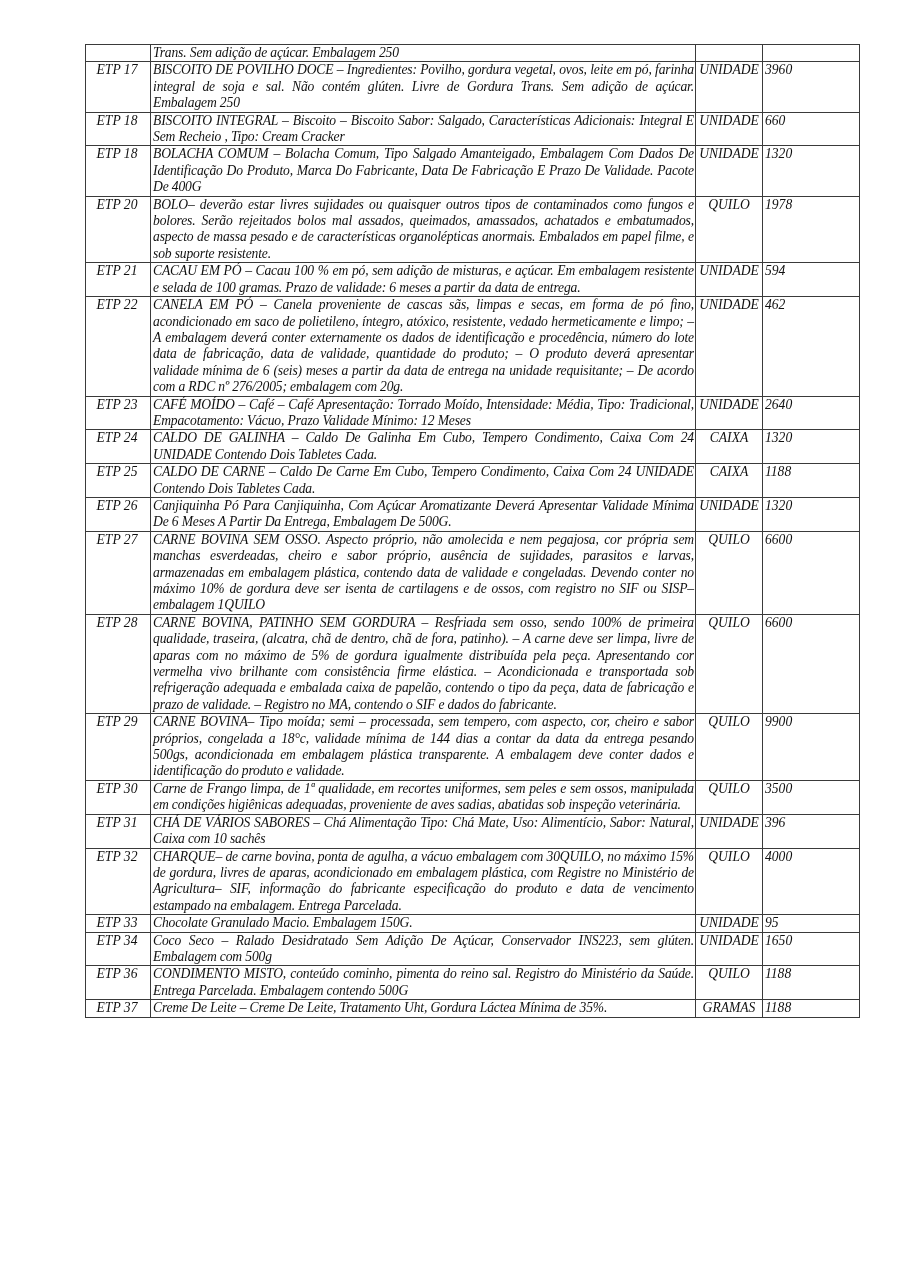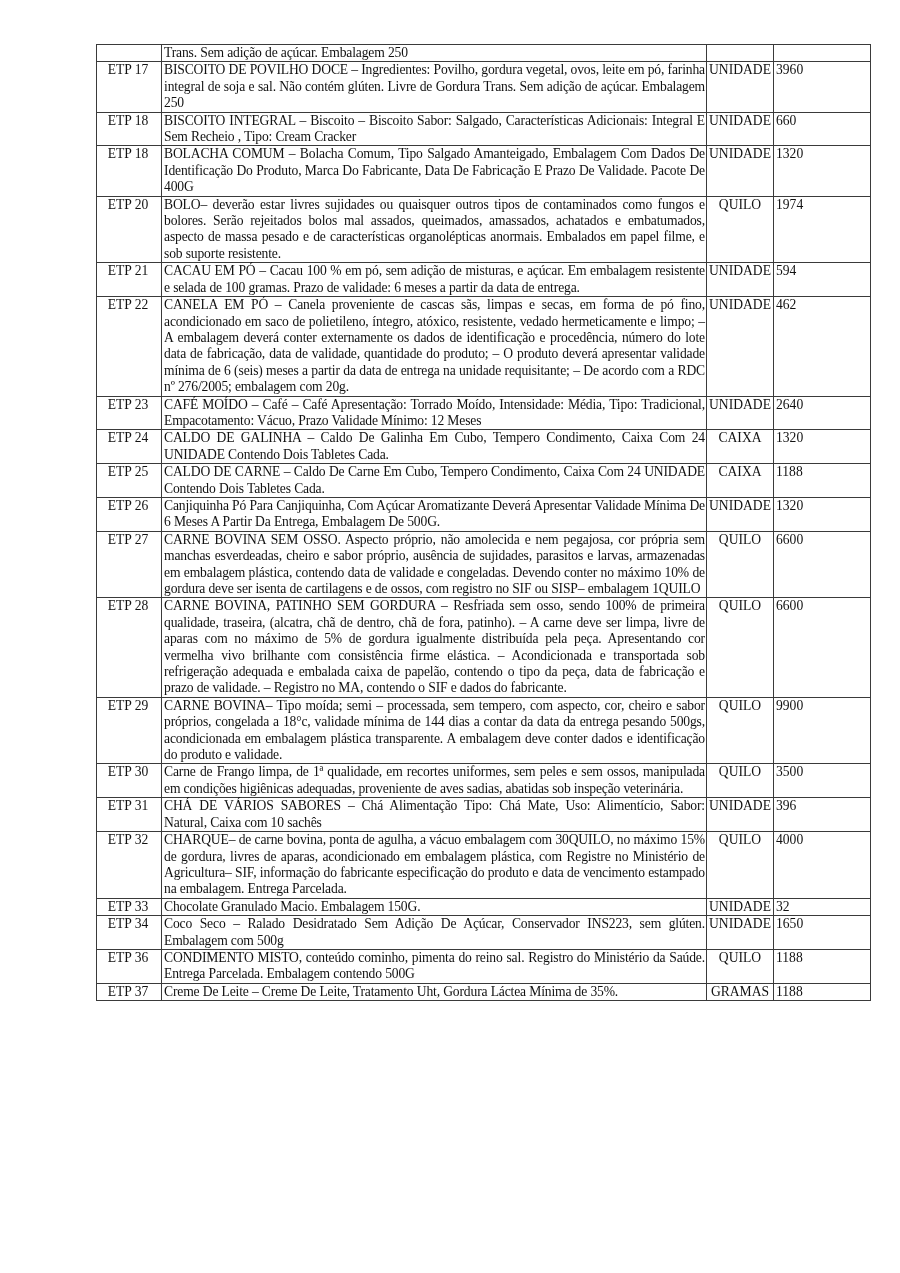--- a/index.html
+++ b/index.html
@@ -10,23 +10,24 @@
     body {
       width: 900px;
       height: 1273px;
       position: relative;
       overflow: hidden;
       font-family: "Liberation Serif", "DejaVu Serif", serif;
       color: #111111;
     }
     .page {
       position: absolute;
-      left: 96px;
+      left: 85px;
       top: 44px;
       width: 774px;
+      font-style: italic;
     }
     table.spec {
       border-collapse: collapse;
       width: 774px;
       table-layout: fixed;
       font-size: 13.6px;
       line-height: 16.4px;
     }
     table.spec td {
       border: 1px solid #3a3a3a;
@@ -90,21 +91,21 @@
         <tr>
           <td class="code">ETP 18</td>
           <td class="desc">BOLACHA COMUM – Bolacha Comum, Tipo Salgado Amanteigado, Embalagem Com Dados De Identificação Do Produto, Marca Do Fabricante, Data De Fabricação E Prazo De Validade. Pacote De 400G</td>
           <td class="unit">UNIDADE</td>
           <td class="qty">1320</td>
         </tr>
         <tr>
           <td class="code">ETP 20</td>
           <td class="desc">BOLO– deverão estar livres sujidades ou quaisquer outros tipos de contaminados como fungos e bolores. Serão rejeitados bolos mal assados, queimados, amassados, achatados e embatumados, aspecto de massa pesado e de características organolépticas anormais. Embalados em papel filme, e sob suporte resistente.</td>
           <td class="unit">QUILO</td>
-          <td class="qty">1974</td>
+          <td class="qty">1978</td>
         </tr>
         <tr>
           <td class="code">ETP 21</td>
           <td class="desc">CACAU EM PÓ – Cacau 100 % em pó, sem adição de misturas, e açúcar. Em embalagem resistente e selada de 100 gramas. Prazo de validade: 6 meses a partir da data de entrega.</td>
           <td class="unit">UNIDADE</td>
           <td class="qty">594</td>
         </tr>
         <tr>
           <td class="code">ETP 22</td>
           <td class="desc">CANELA EM PÓ – Canela proveniente de cascas sãs, limpas e secas, em forma de pó fino, acondicionado em saco de polietileno, íntegro, atóxico, resistente, vedado hermeticamente e limpo; – A embalagem deverá conter externamente os dados de identificação e procedência, número do lote data de fabricação, data de validade, quantidade do produto; – O produto deverá apresentar validade mínima de 6 (seis) meses a partir da data de entrega na unidade requisitante; – De acordo com a RDC nº 276/2005; embalagem com 20g.</td>
@@ -168,21 +169,21 @@
         <tr>
           <td class="code">ETP 32</td>
           <td class="desc">CHARQUE– de carne bovina, ponta de agulha, a vácuo embalagem com 30QUILO, no máximo 15% de gordura, livres de aparas, acondicionado em embalagem plástica, com Registre no Ministério de Agricultura– SIF, informação do fabricante especificação do produto e data de vencimento estampado na embalagem. Entrega Parcelada.</td>
           <td class="unit">QUILO</td>
           <td class="qty">4000</td>
         </tr>
         <tr>
           <td class="code">ETP 33</td>
           <td class="desc">Chocolate Granulado Macio. Embalagem 150G.</td>
           <td class="unit">UNIDADE</td>
-          <td class="qty">32</td>
+          <td class="qty">95</td>
         </tr>
         <tr>
           <td class="code">ETP 34</td>
           <td class="desc">Coco Seco – Ralado Desidratado Sem Adição De Açúcar, Conservador INS223, sem glúten. Embalagem com 500g</td>
           <td class="unit">UNIDADE</td>
           <td class="qty">1650</td>
         </tr>
         <tr>
           <td class="code">ETP 36</td>
           <td class="desc">CONDIMENTO MISTO, conteúdo cominho, pimenta do reino sal. Registro do Ministério da Saúde. Entrega Parcelada. Embalagem contendo 500G</td>

